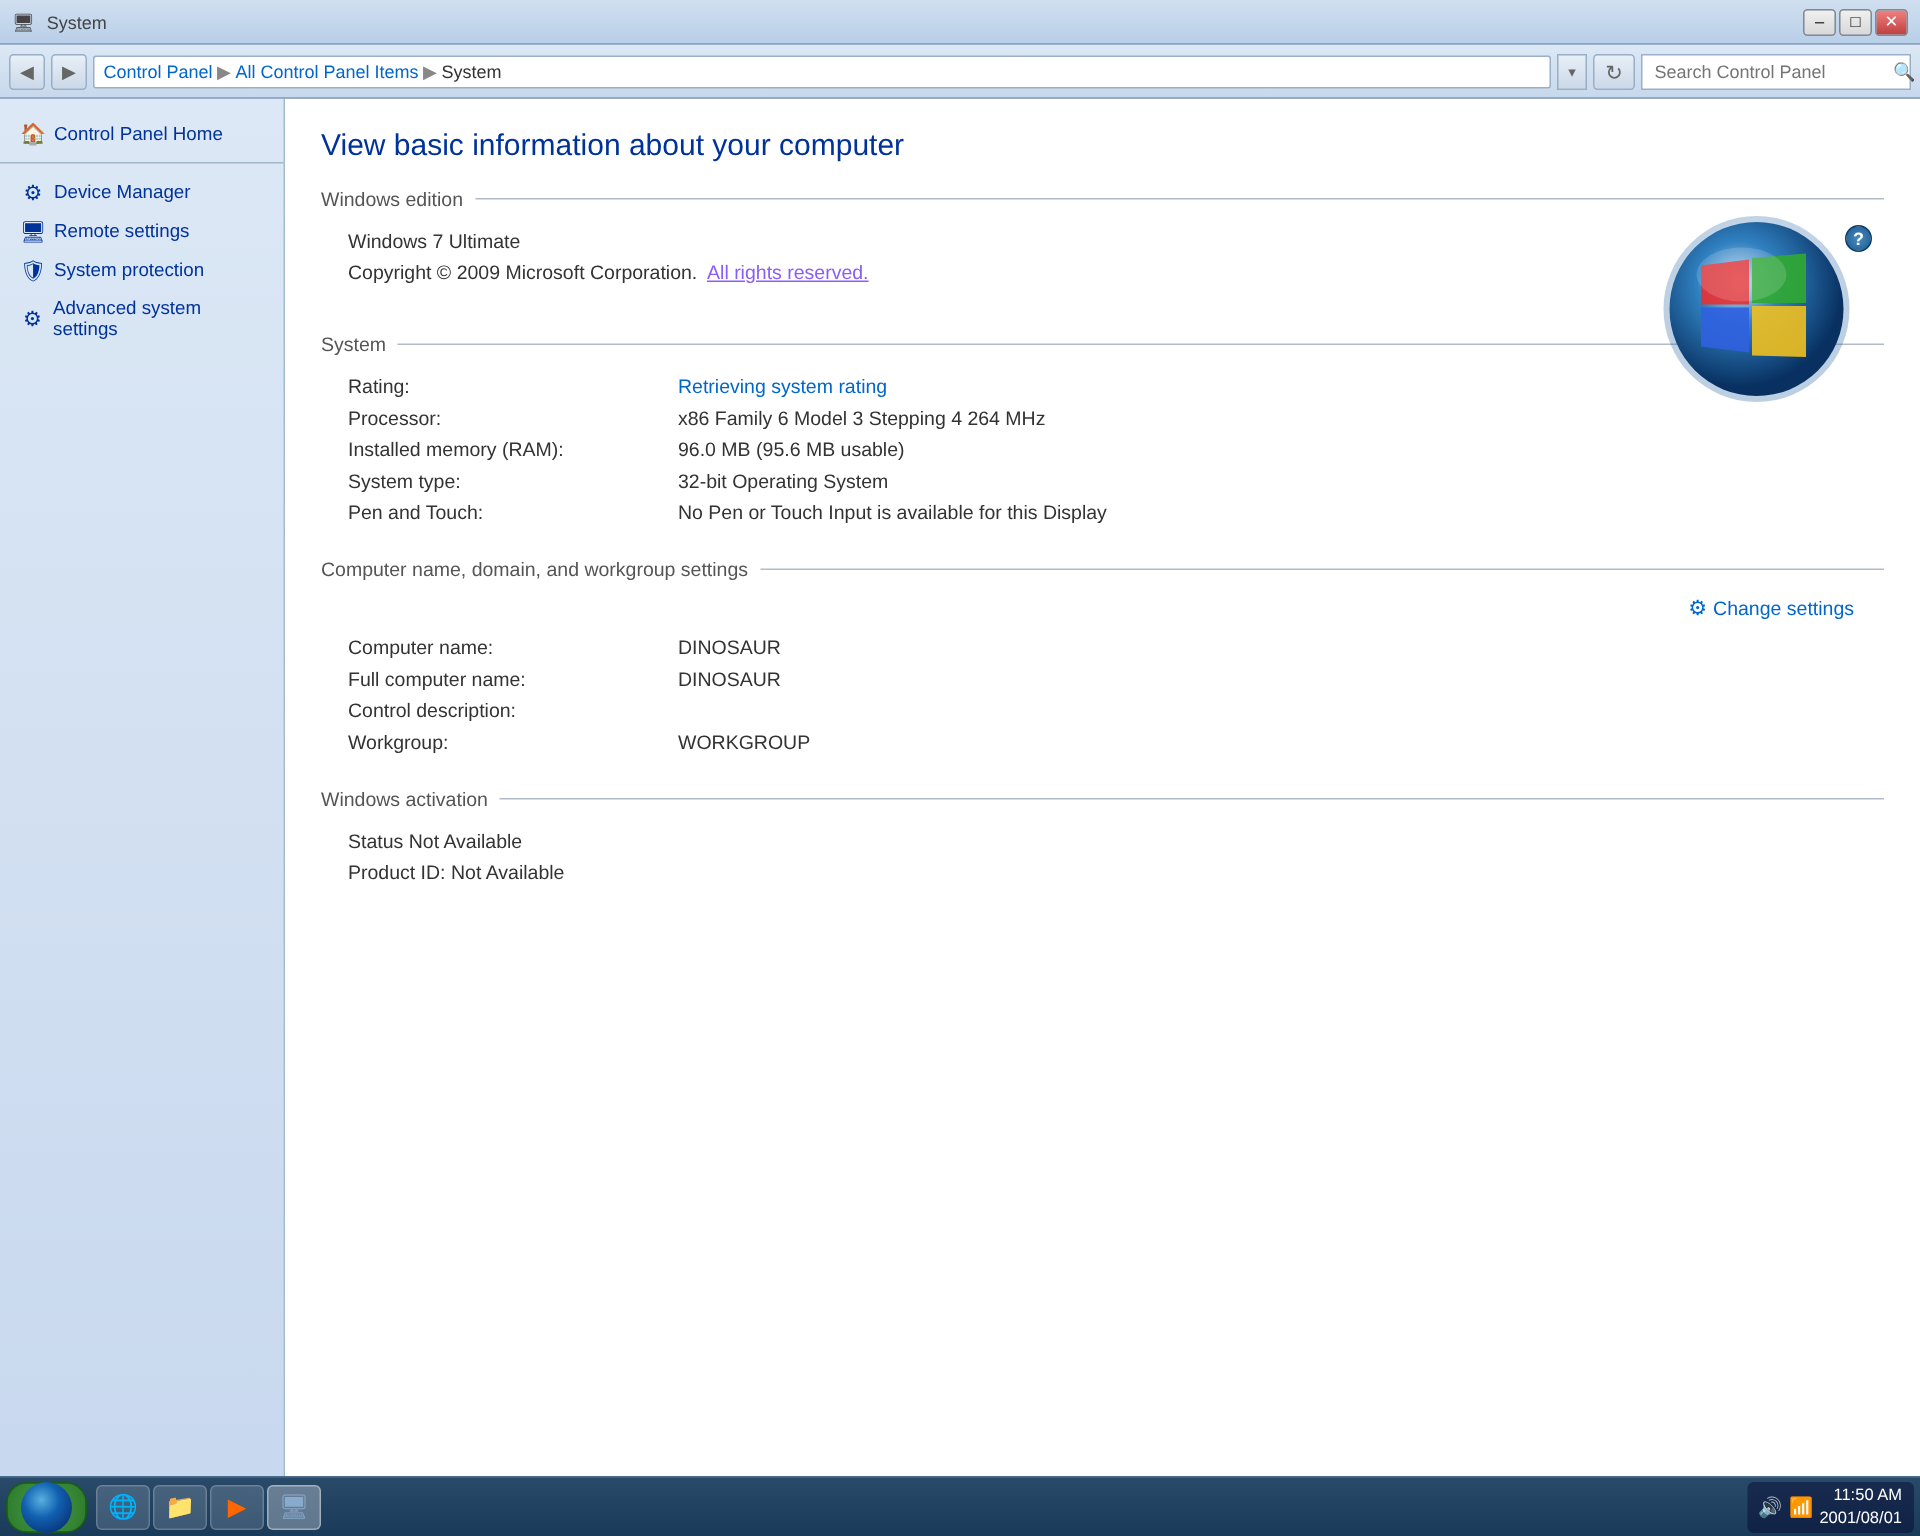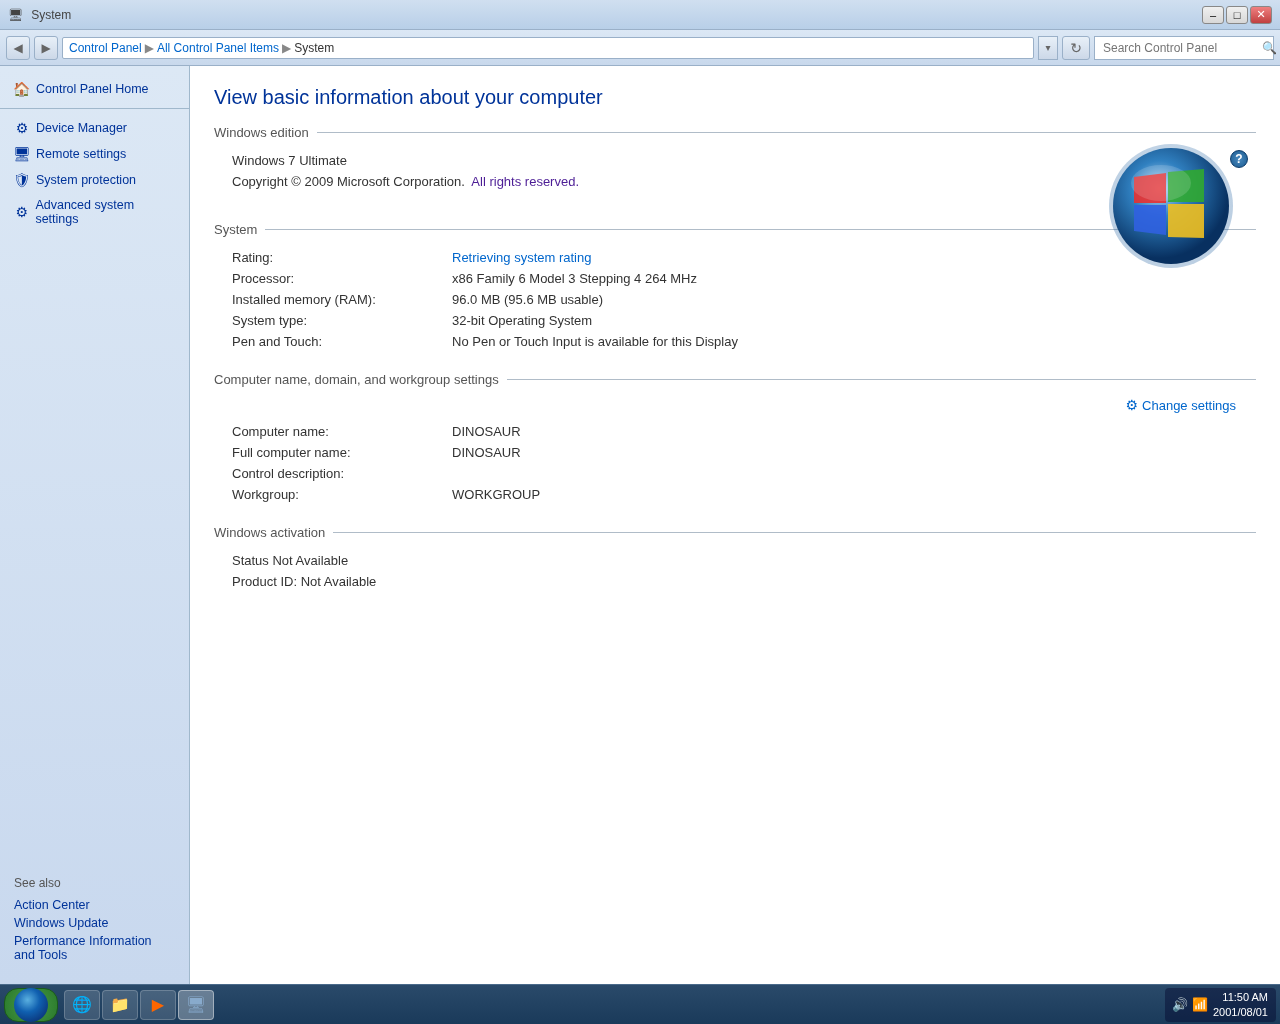--- a/index.html
+++ b/index.html
@@ -389,26 +389,20 @@
     </div>
     <div class="sidebar-item">
       <span class="icon">🛡</span>
       <span>System protection</span>
     </div>
     <div class="sidebar-item">
       <span class="icon">⚙</span>
       <span>Advanced system settings</span>
     </div>
 
-    <div class="sidebar-see-also">
-      <div class="sidebar-see-also-title">See also</div>
-      <a class="sidebar-see-also-link">Action Center</a>
-      <a class="sidebar-see-also-link">Windows Update</a>
-      <a class="sidebar-see-also-link">Performance Information and Tools</a>
-    </div>
   </div>
 
   <div class="content-area">
     <div class="content-wrapper">
 
       <div class="help-btn">?</div>
 
       <h1 class="page-title">View basic information about your computer</h1>
 
       <div class="win7-logo-container">
@@ -448,21 +442,21 @@
         <div class="section-header">
           <span class="section-title">Windows edition</span>
           <div class="section-line"></div>
         </div>
         <div class="info-row">
           <span class="info-value">Windows 7 Ultimate</span>
         </div>
         <div class="info-row">
           <span class="info-value">
             Copyright © 2009 Microsoft Corporation.&nbsp;
-            <span style="color:#4c1d95;">All rights reserved.</span>
+            <span style="color:#8b5cf6;text-decoration:underline;">All rights reserved.</span>
           </span>
         </div>
       </div>
 
       <div class="section" style="margin-top:30px;">
         <div class="section-header">
           <span class="section-title">System</span>
           <div class="section-line"></div>
         </div>
         <div class="info-row">

